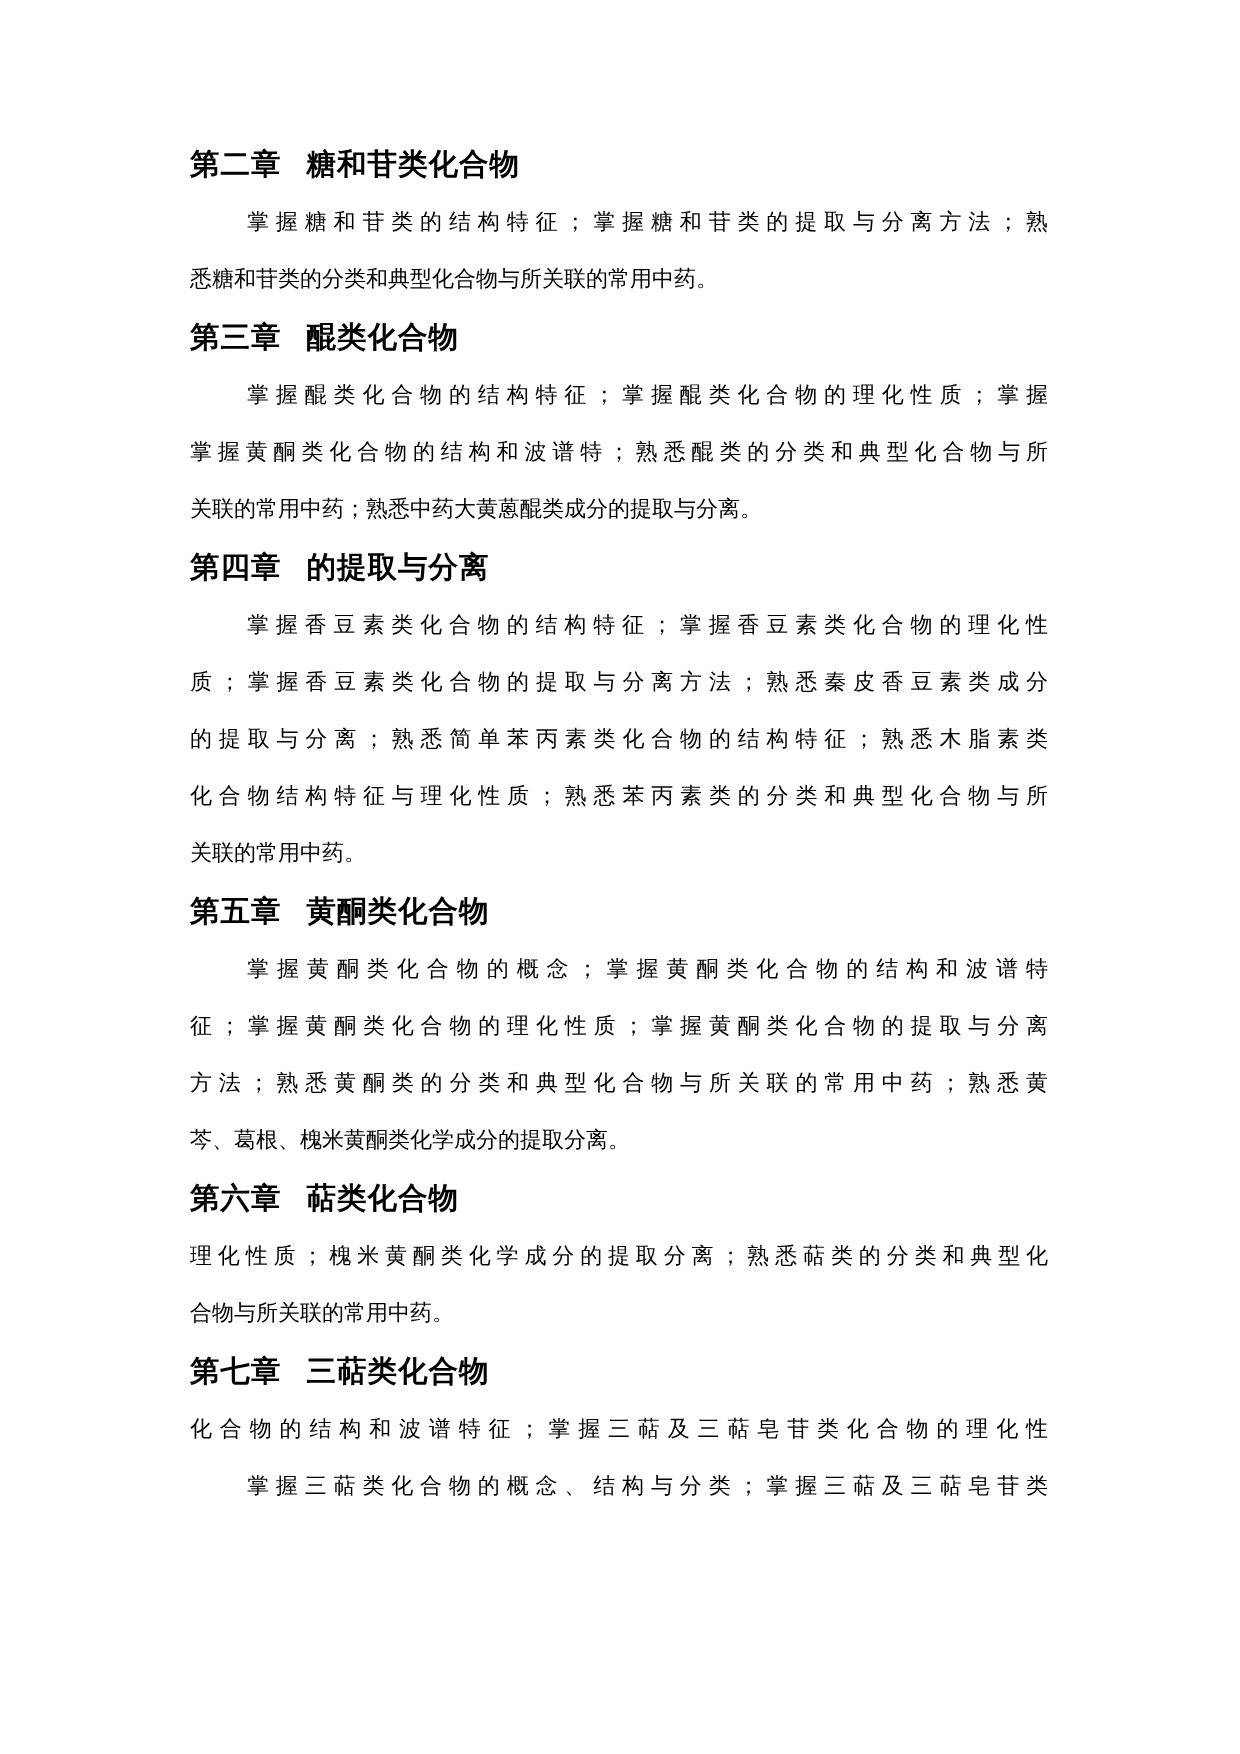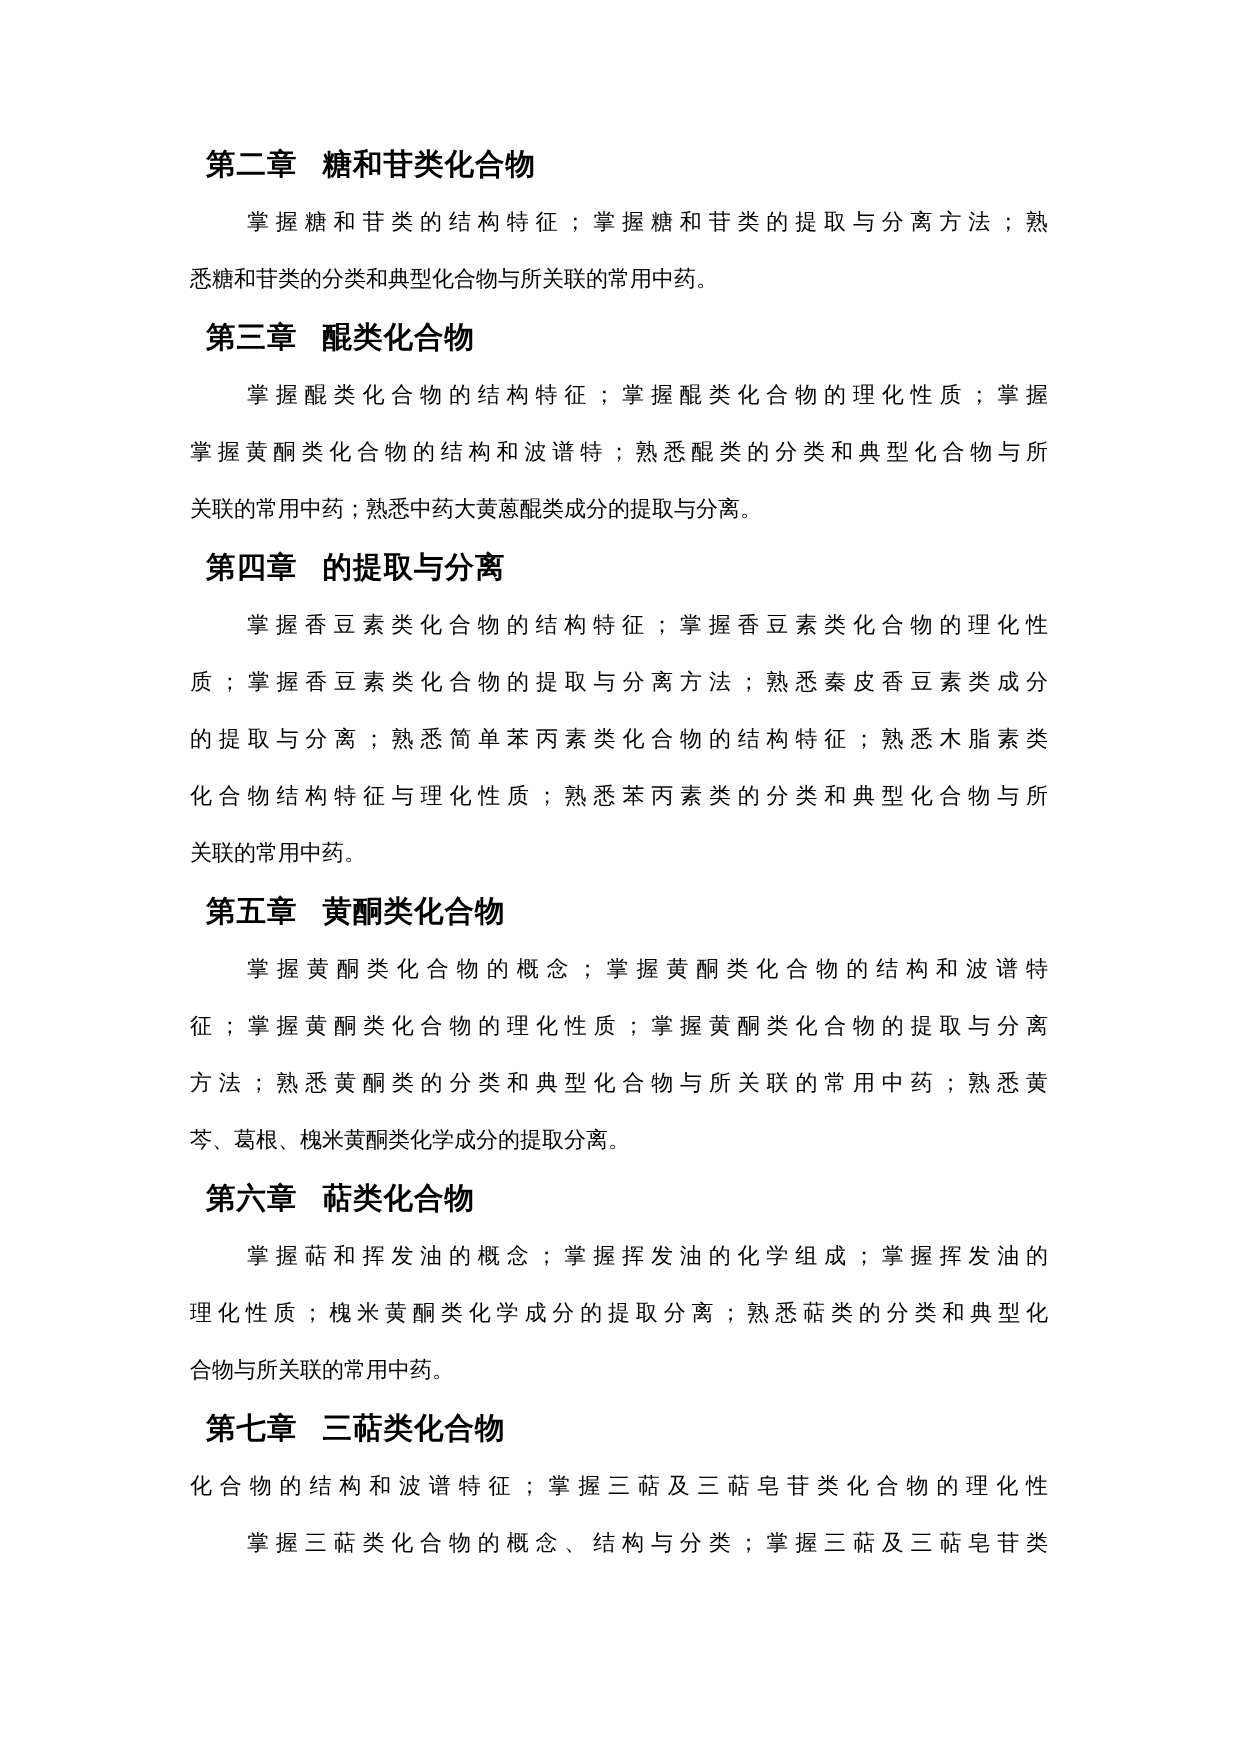--- a/index.html
+++ b/index.html
@@ -15,21 +15,21 @@
     font-family: "Liberation Serif", "DejaVu Serif", serif;
     overflow: hidden;
   }
   .doc-page {
     position: absolute;
     left: 190px;
     top: 136px;
     width: 858px;
   }
   .chapter-heading {
-    margin: 2px 0 0 16px;
+    margin: 2px 0 0 0;
     font-size: 29.5px;
     line-height: 57px;
     font-weight: bold;
     white-space: nowrap;
     letter-spacing: 1px;
   }
   .doc-page section:first-child .chapter-heading {
     margin-top: 0;
   }
   .chapter-heading .heading-title {
@@ -91,21 +91,20 @@
     <div class="body-line indent">掌握黄酮类化合物的概念；掌握黄酮类化合物的结构和波谱特</div>
     <div class="body-line">征；掌握黄酮类化合物的理化性质；掌握黄酮类化合物的提取与分离</div>
     <div class="body-line">方法；熟悉黄酮类的分类和典型化合物与所关联的常用中药；熟悉黄</div>
     <div class="body-line para-end">芩、葛根、槐米黄酮类化学成分的提取分离。</div>
   </section>
 
   <section>
     <h2 class="chapter-heading">
       <span>第六章</span><span class="heading-title">萜类化合物</span>
     </h2>
-    <div class="body-line indent">掌握萜和挥发油的概念；掌握挥发油的化学组成；掌握挥发油的</div>
     <div class="body-line">理化性质；槐米黄酮类化学成分的提取分离；熟悉萜类的分类和典型化</div>
     <div class="body-line para-end">合物与所关联的常用中药。</div>
   </section>
 
   <section>
     <h2 class="chapter-heading">
       <span>第七章</span><span class="heading-title">三萜类化合物</span>
     </h2>
     <div class="body-line">化合物的结构和波谱特征；掌握三萜及三萜皂苷类化合物的理化性</div>
     <div class="body-line indent">掌握三萜类化合物的概念、结构与分类；掌握三萜及三萜皂苷类</div>

